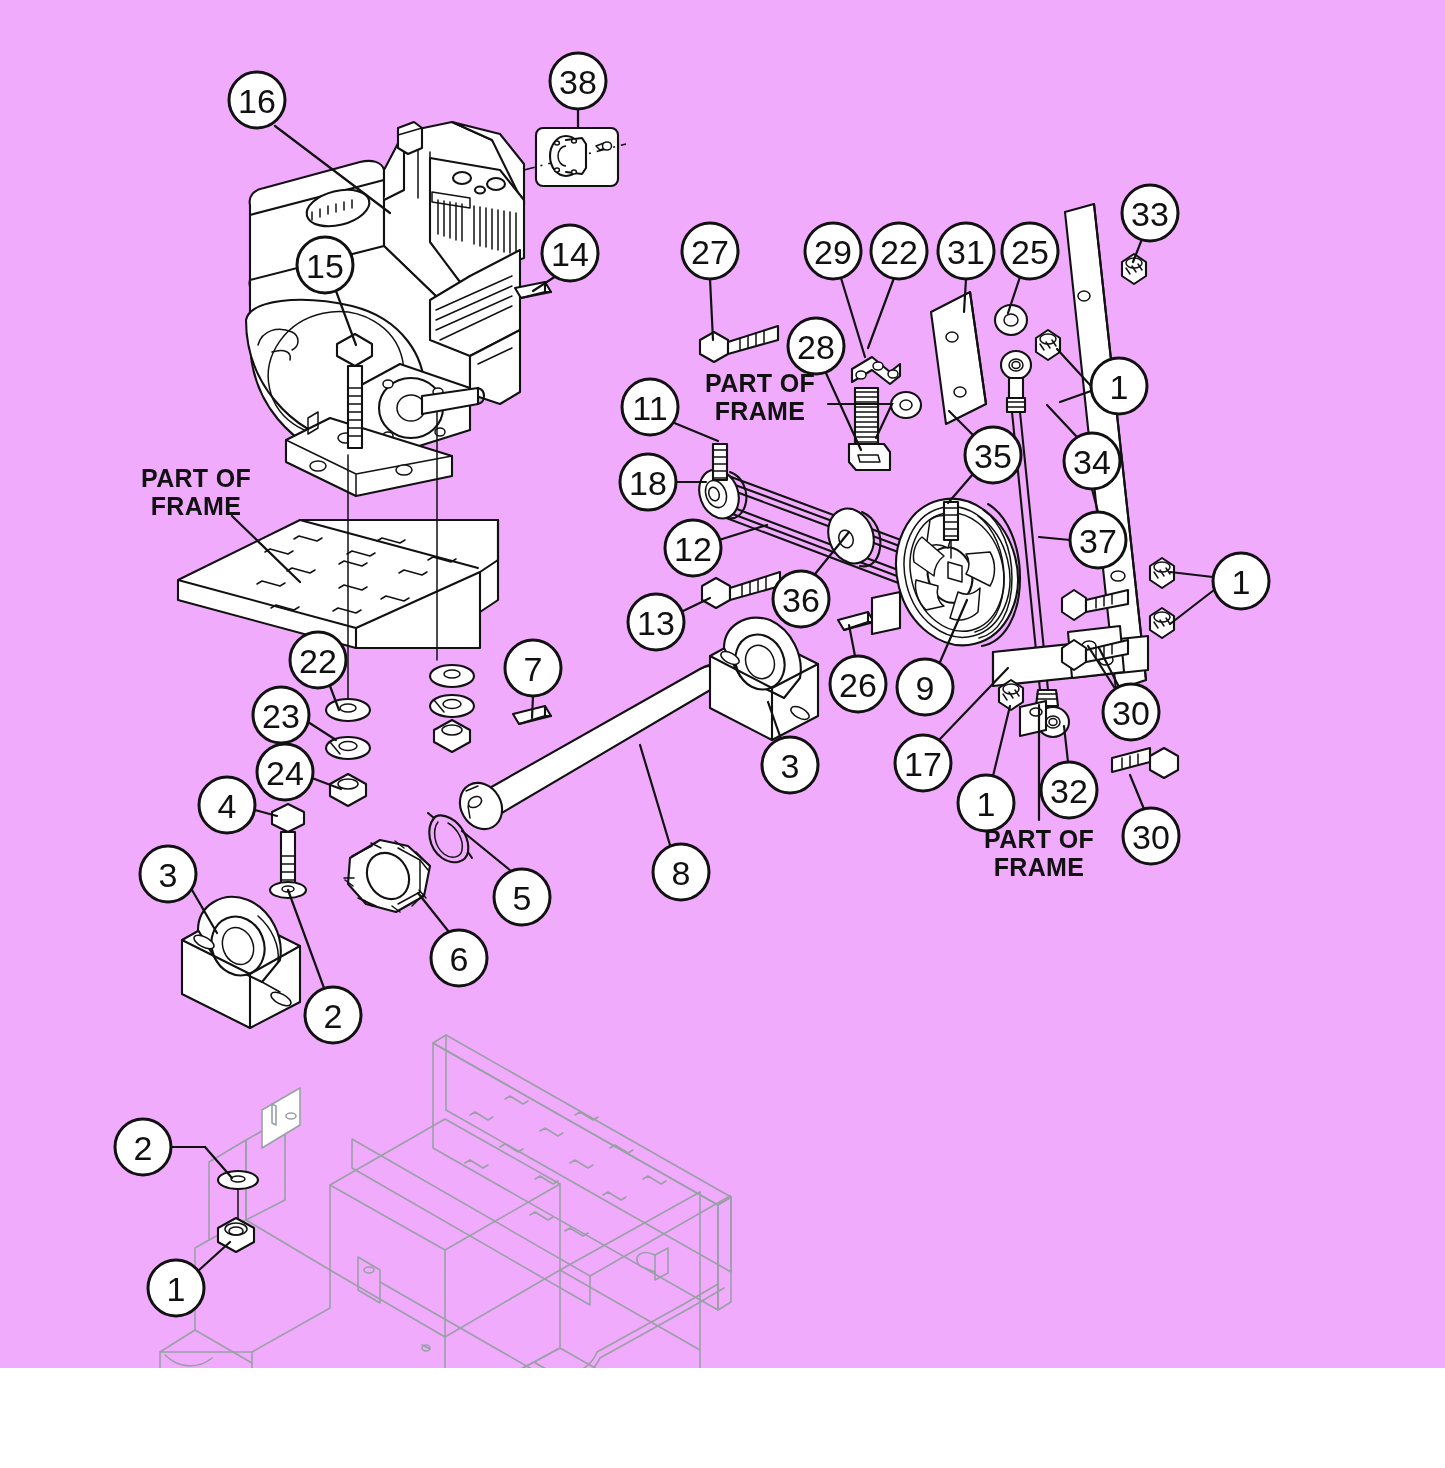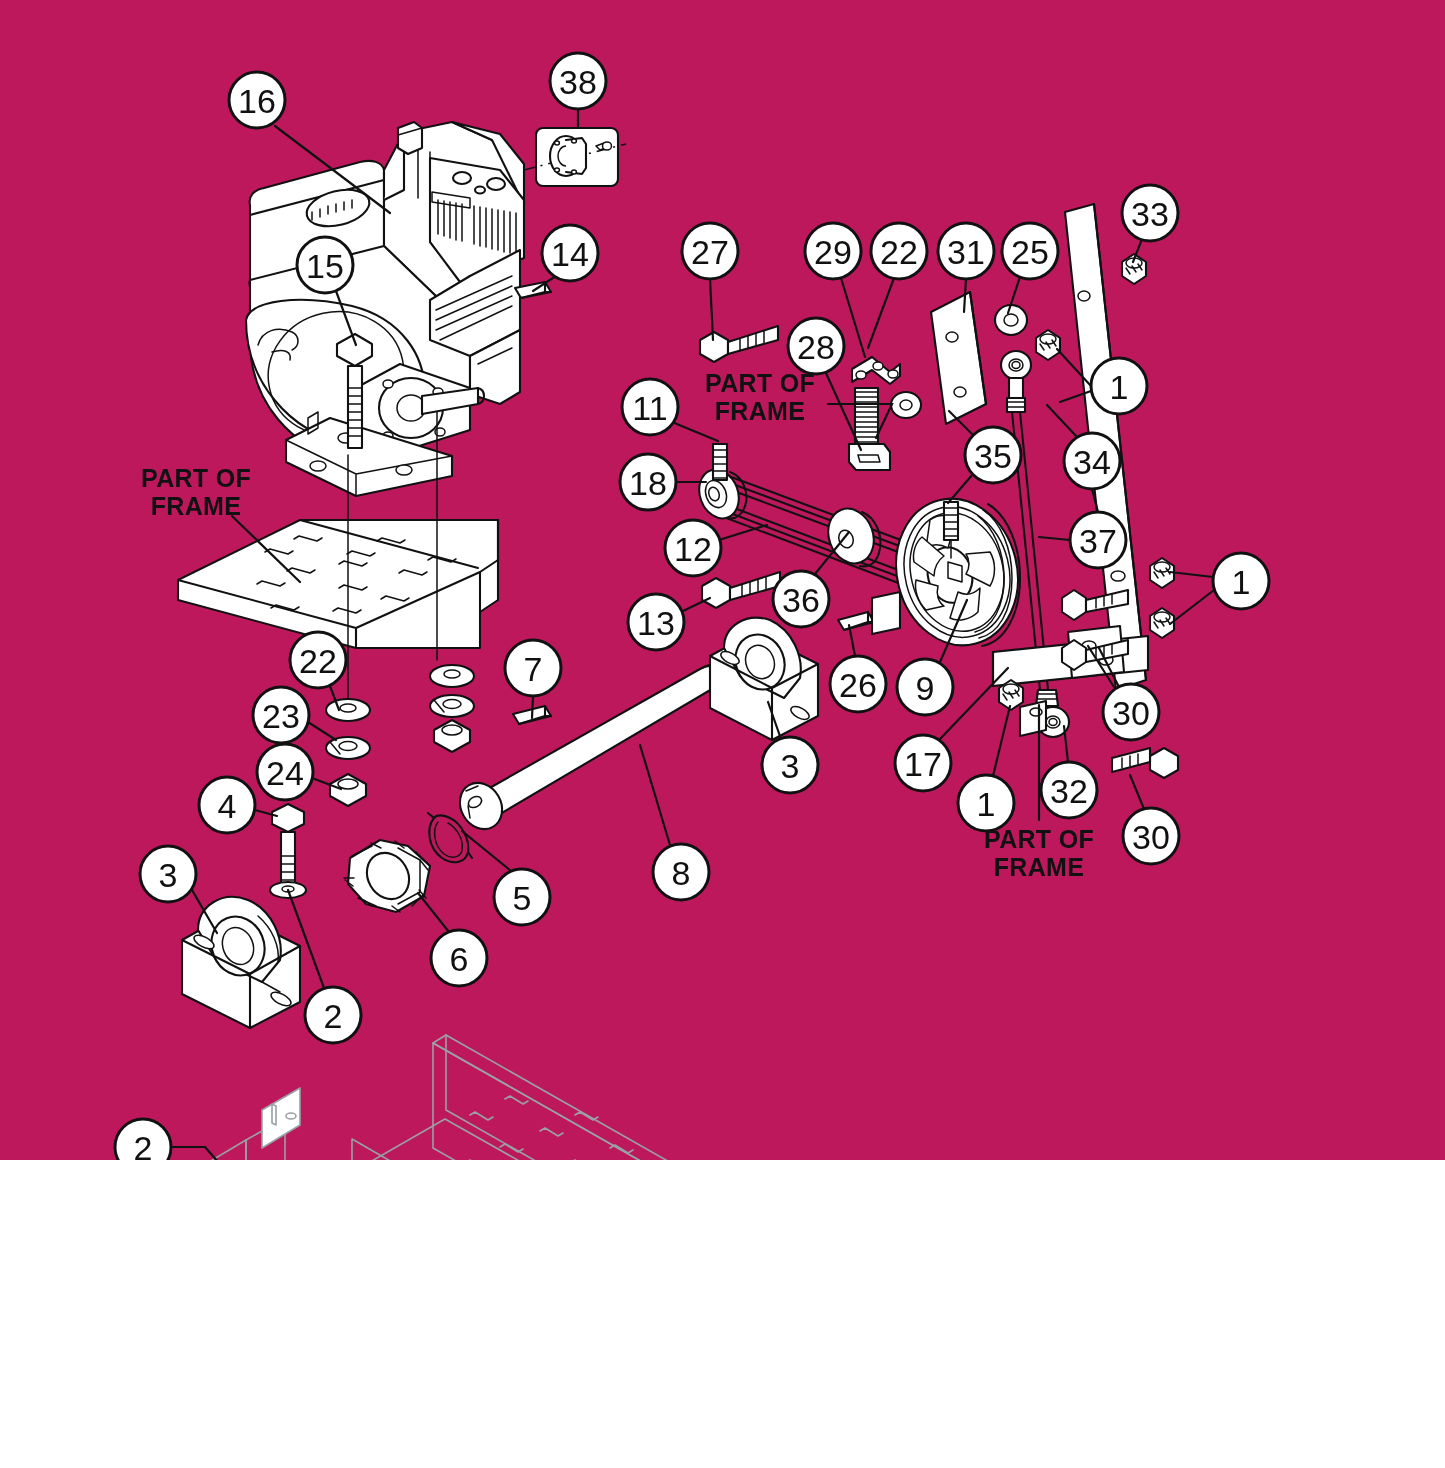--- a/index.html
+++ b/index.html
@@ -1,18 +1,18 @@
 <!DOCTYPE html>
 <html><head>
 <meta charset="utf-8">
 <title>Exploded Parts Diagram</title>
 <style>
   html,body{margin:0;padding:0;background:#ffffff;}
   body{font-family:"Liberation Sans",sans-serif;}
-  #stage{position:relative;width:1445px;height:1160px;background:#be185d;overflow:hidden;}
+  #stage{position:relative;width:1445px;height:1368px;background:#f0abfc;overflow:hidden;}
   #stage svg{position:absolute;left:0;top:0;width:1445px;height:1468px;}
   .callout-num{font-family:"Liberation Sans",sans-serif;font-size:34px;font-weight:400;fill:#111;text-anchor:middle;dominant-baseline:central;}
   .pof-text{font-family:"Liberation Sans",sans-serif;font-size:25px;font-weight:700;fill:#111;text-anchor:middle;letter-spacing:.3px;}
   .bub{fill:#ffffff;stroke:#111111;stroke-width:3;}
   .lead{stroke:#111111;stroke-width:2.2;fill:none;stroke-linecap:round;}
   .ln{stroke:#111111;stroke-width:2.1;fill:none;stroke-linejoin:round;stroke-linecap:round;}
   .ln-t{stroke:#111111;stroke-width:1.5;fill:none;stroke-linejoin:round;stroke-linecap:round;}
   .fillw{fill:#ffffff;}
   .fillnone{fill:none;}
   .gray{stroke:#9aa0a6;stroke-width:1.6;fill:none;stroke-linejoin:round;stroke-linecap:round;}

